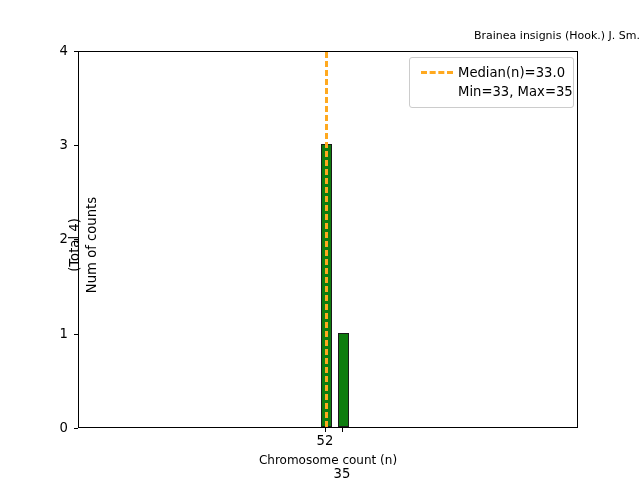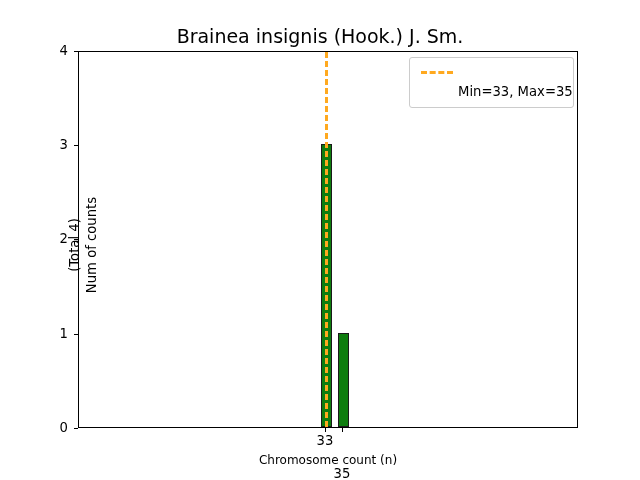--- a/index.html
+++ b/index.html
@@ -20,22 +20,22 @@
     height: 480px;
     background: #ffffff;
   }
 
   
   #chart-title {
     position: absolute;
     left: 0;
     top: 27px;
     width: 640px;
-    text-align: center;
-    font-size: 19px;
+    text-align: right;
+    font-size: 11px;
     line-height: 18px;
     color: #000000;
     white-space: nowrap;
   }
 
   
   #plot-area {
     position: absolute;
     left: 78px;
     top: 51px;
@@ -186,21 +186,21 @@
 
     <div class="ytick-mark" style="top:334px;"></div>
     <div class="ytick-label" style="top:327px;">1</div>
 
     <div class="ytick-mark" style="top:428px;"></div>
     <div class="ytick-label" style="top:421px;">0</div>
   </div>
 
   <div id="x-axis">
     <div class="xtick-mark" style="left:325px;"></div>
-    <div class="xtick-label" style="left:325px;">33</div>
+    <div class="xtick-label" style="left:325px;">52</div>
 
     <div class="xtick-mark" style="left:342px;"></div>
     <div class="xtick-label" style="left:342px;margin-top:33px;">35</div>
   </div>
 
   <div id="plot-area">
 
     <div class="bar" style="left:242px; width:11px; height:283px; background:#0e7d0e;"></div>
 
     <div class="bar" style="left:259px; width:11px; height:94px; background:#0e7d0e;"></div>
@@ -213,20 +213,21 @@
   <div id="ylabel">
     <span class="yl-line">(Total 4)</span>
     <span class="yl-line">Num of counts</span>
   </div>
 
   <div id="legend">
     <div class="legend-row">
       <span class="legend-swatch-cell">
         <span class="legend-swatch"></span>
       </span>
+      <span class="legend-text">Median(n)=33.0</span>
     </div>
     <div class="legend-row second">
       <span class="legend-swatch-cell"></span>
       <span class="legend-text">Min=33, Max=35</span>
     </div>
   </div>
 
 </div>
 
 </body></html>

